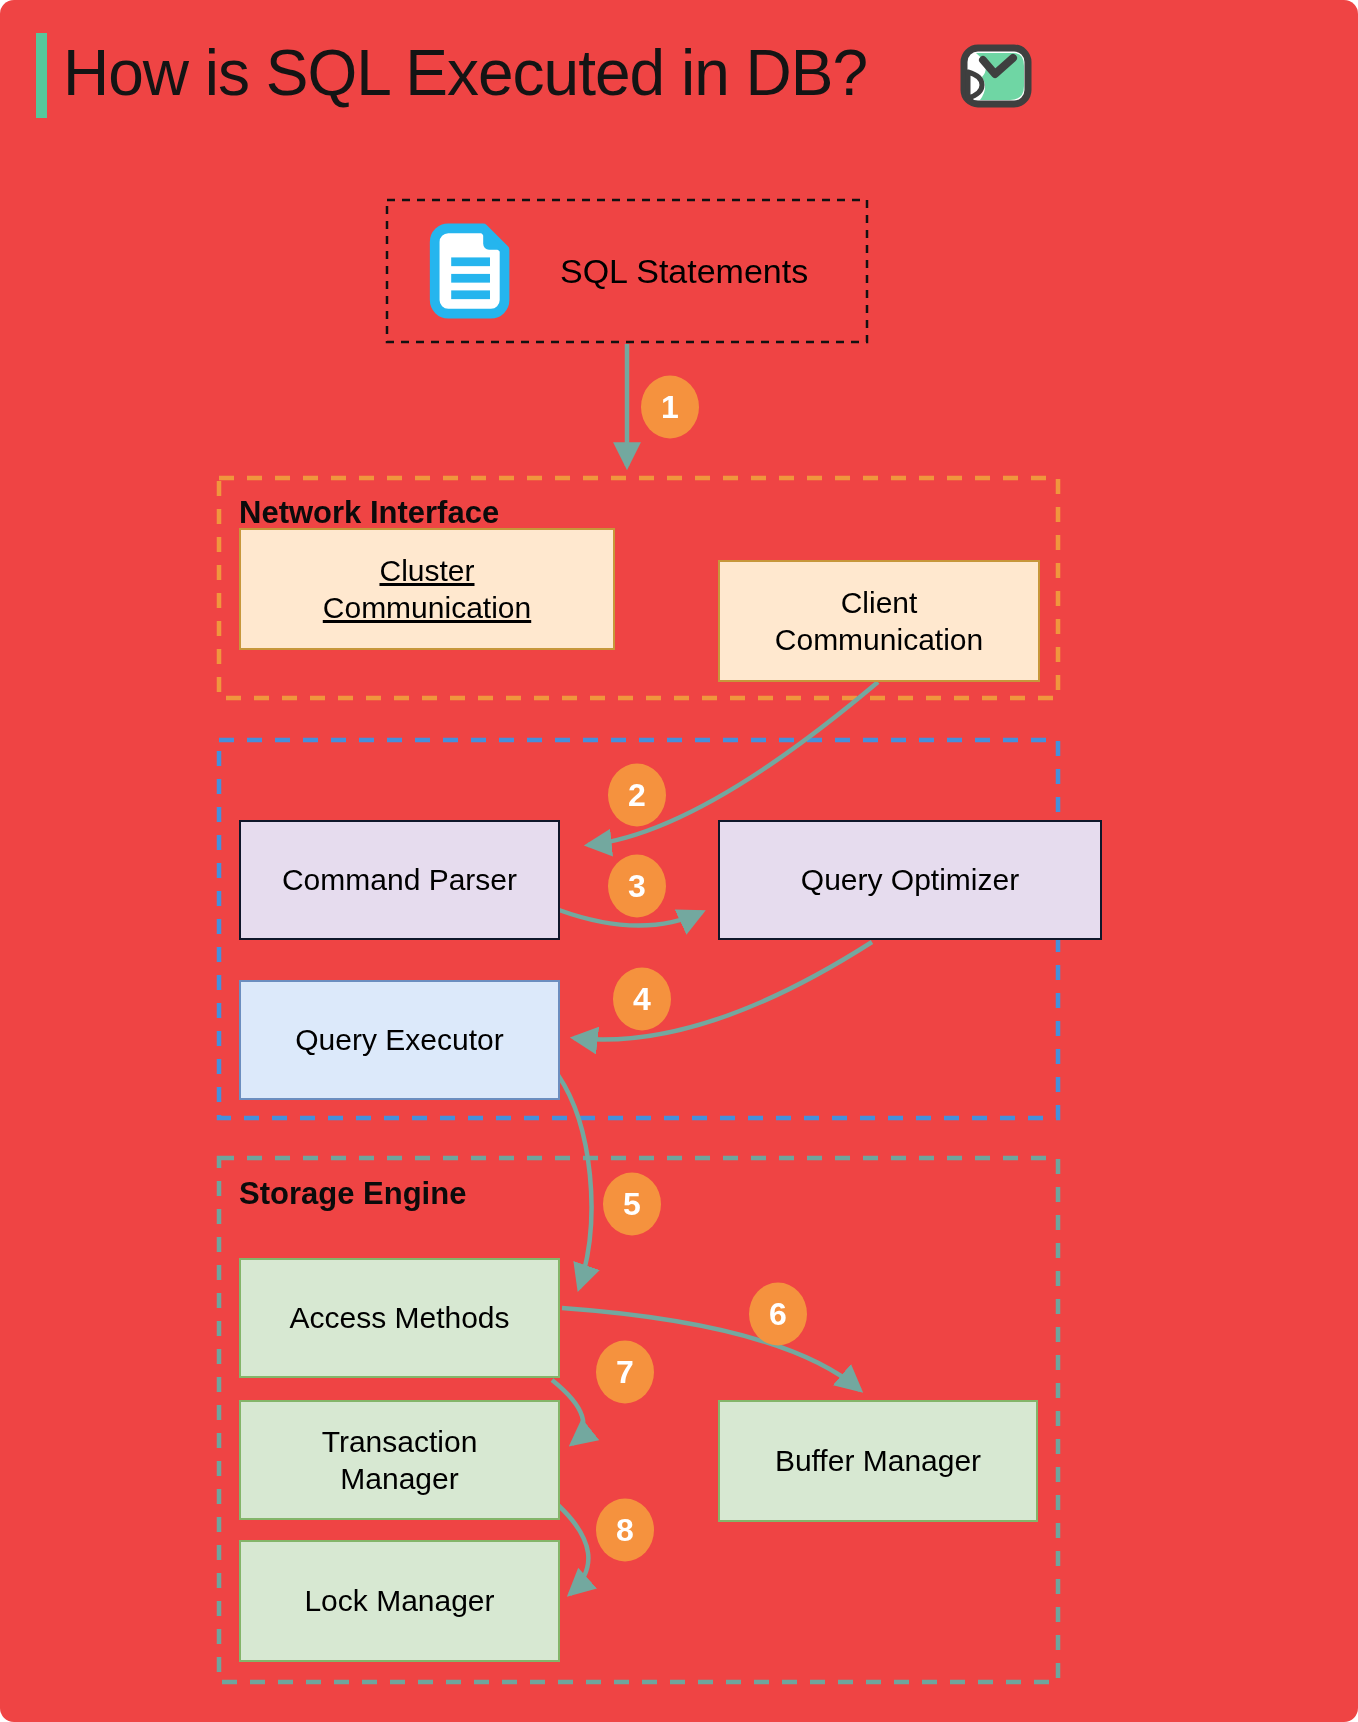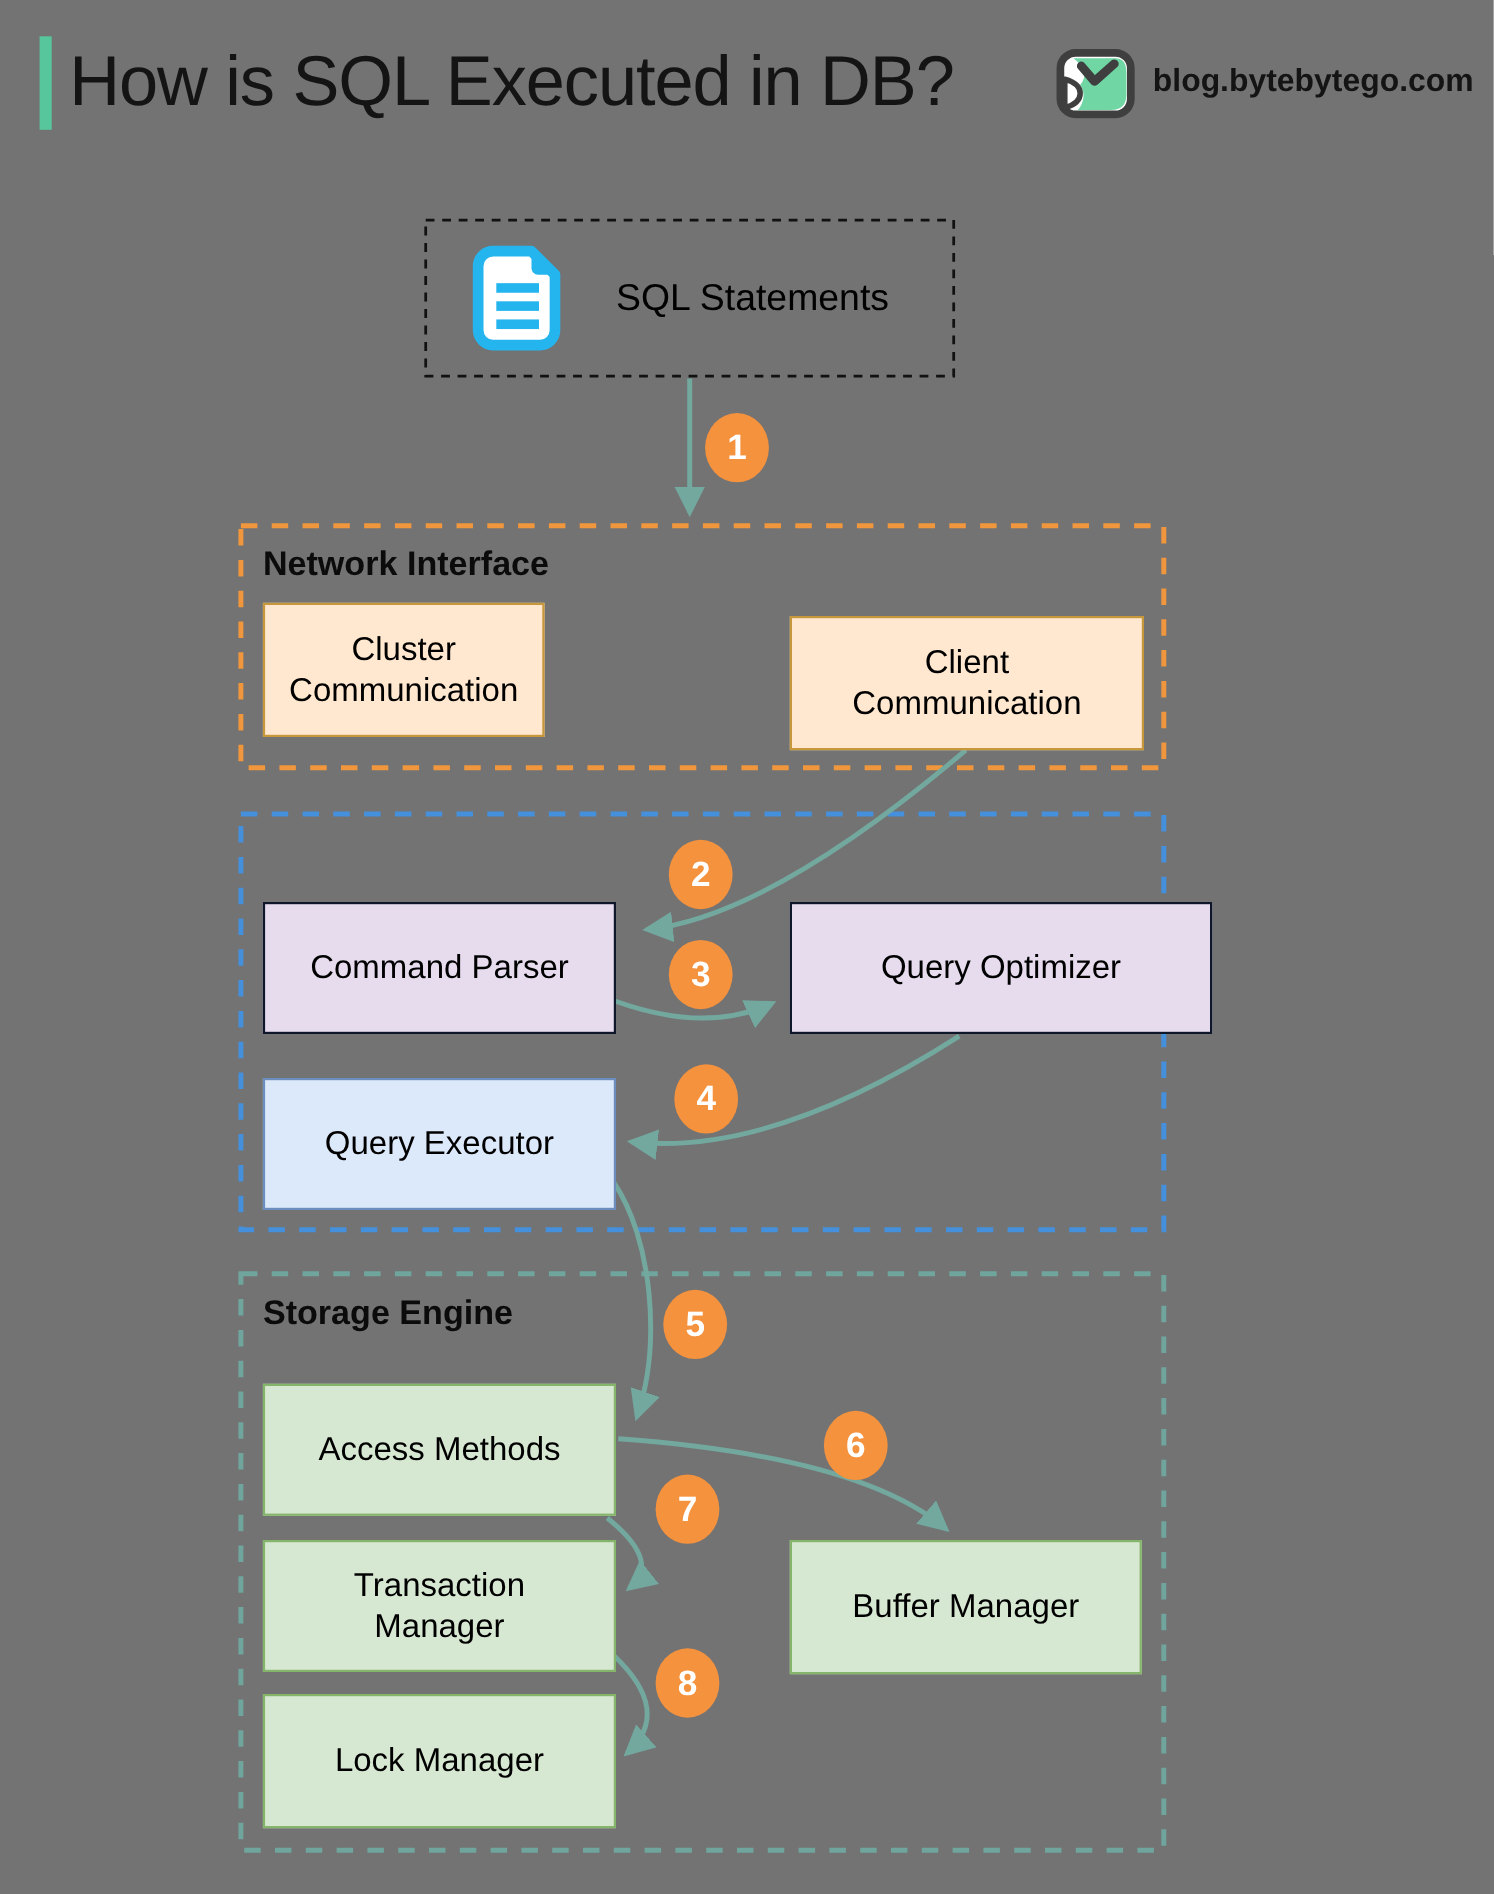--- a/index.html
+++ b/index.html
@@ -1,18 +1,18 @@
 <!DOCTYPE html>
 <html><head>
 <meta charset="utf-8">
 <style>
   html,body{margin:0;padding:0;background:#ffffff;}
   .canvas{
-    position:relative;width:1358px;height:1722px;background:#737373;
-    font-family:"Liberation Sans","DejaVu Sans",sans-serif;color:#111;overflow:hidden;
+    position:relative;width:1358px;height:1722px;background:#ef4444;
+    font-family:"Liberation Sans","DejaVu Sans",sans-serif;color:#111;overflow:hidden;border-radius:14px;
   }
   .abs{position:absolute;}
   
   .accent-bar{left:36px;top:33px;width:11px;height:85px;background:#57C69C;}
   .page-title{left:63px;top:36px;font-size:64px;font-weight:400;letter-spacing:-1px;color:#141414;white-space:nowrap;}
   .brand{left:1048px;top:58px;font-size:29px;font-weight:700;color:#141414;white-space:nowrap;}
   
   .layer{left:0;top:0;}
   
   .node{
@@ -43,21 +43,20 @@
 
   <div class="abs accent-bar"></div>
   <div class="abs page-title">How is SQL Executed in DB?</div>
 
   <svg class="abs" style="left:956px;top:44px;" width="84" height="64" viewBox="0 0 84 64">
     <rect x="8" y="4" width="64" height="56" rx="14" fill="#ffffff" stroke="#3F3F3F" stroke-width="7"></rect>
     <path d="M 20,9 H 58 Q 68,9 68,22 V 42 Q 68,56 54,56 H 24 Q 33,44 26,33 Q 36,22 20,9 Z" fill="#6FD6A4"></path>
     <path d="M 27,16 L 39,30 L 57,14" fill="none" stroke="#3F3F3F" stroke-width="8" stroke-linecap="round" stroke-linejoin="round"></path>
     <path d="M 12,28 Q 26,32 26,41 Q 26,50 12,54 Z" fill="#ffffff" stroke="#3F3F3F" stroke-width="5" stroke-linejoin="round"></path>
   </svg>
-  <div class="abs brand">blog.bytebytego.com</div>
 
   <svg class="abs layer" width="1358" height="1722" viewBox="0 0 1358 1722">
     <defs>
       <marker id="ah" viewBox="0 0 10 10" refX="8.5" refY="5" markerWidth="6.2" markerHeight="6.2" orient="auto">
         <path d="M0,0 L10,5 L0,10 z" fill="#73A89F"></path>
       </marker>
     </defs>
 
     <rect x="387" y="200" width="480" height="142" fill="none" stroke="#111111" stroke-width="2.5" stroke-dasharray="8 7"></rect>
     <rect x="219" y="478" width="839" height="220" fill="none" stroke="#F0963D" stroke-width="4.5" stroke-dasharray="15 13"></rect>
@@ -81,21 +80,21 @@
       <path d="M24,6 h36 l22,22 v52 a14,14 0 0 1 -14,14 h-44 a14,14 0 0 1 -14,-14 v-60 a14,14 0 0 1 14,-14 z" fill="#ffffff" stroke="#25B5EE" stroke-width="10" stroke-linejoin="round"></path>
       <path d="M60,6 v16 a6,6 0 0 0 6,6 h16 z" fill="#25B5EE"></path>
       <rect x="27" y="36" width="40" height="9" fill="#25B5EE"></rect>
       <rect x="27" y="53" width="40" height="9" fill="#25B5EE"></rect>
       <rect x="27" y="70" width="40" height="9" fill="#25B5EE"></rect>
     </svg>
     <div class="src-label">SQL Statements</div>
   </div>
 
   <div class="abs section-title" style="left:239px;top:495px;">Network Interface</div>
-  <div class="abs node orange" style="left:239px;top:548px;width:256px;height:122px;">Cluster
+  <div class="abs node orange" style="left:239px;top:528px;width:376px;height:122px;text-decoration:underline;">Cluster
 Communication</div>
   <div class="abs node orange" style="left:718px;top:560px;width:322px;height:122px;">Client
 Communication</div>
 
   <div class="abs node purple" style="left:239px;top:820px;width:321px;height:120px;">Command Parser</div>
   <div class="abs node purple" style="left:718px;top:820px;width:384px;height:120px;">Query Optimizer</div>
   <div class="abs node blue" style="left:239px;top:980px;width:321px;height:120px;">Query Executor</div>
 
   <div class="abs section-title" style="left:239px;top:1176px;">Storage Engine</div>
   <div class="abs node green" style="left:239px;top:1258px;width:321px;height:120px;">Access Methods</div>

